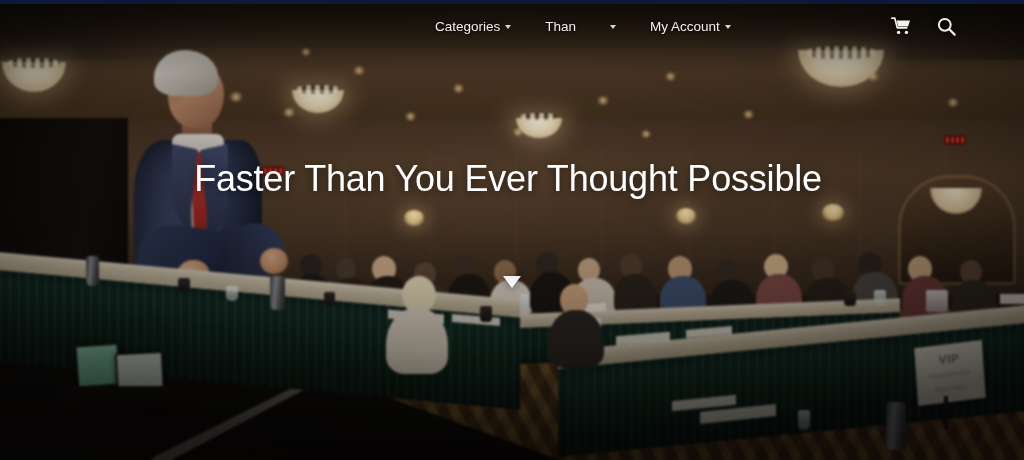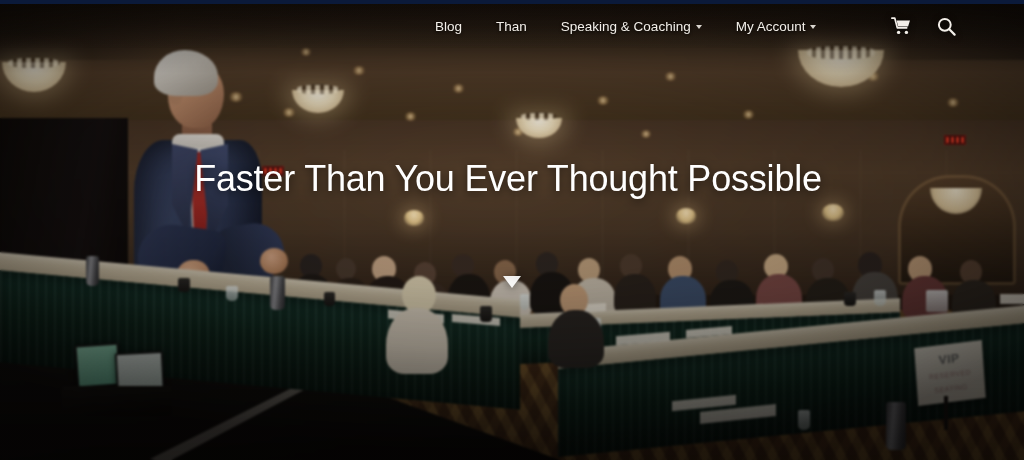--- a/index.html
+++ b/index.html
@@ -705,27 +705,27 @@
   </div>
 
   <div class="topstrip"></div>
 
   <div class="navbar">
     <div class="nav-overlay"></div>
 
 
     <nav class="nav-menu">
       <a class="nav-item" href="#">
-        <span>Blog</span>
+        <span>Categories</span>
+        <span class="caret"></span>
       </a>
       <a class="nav-item" href="#">
         <span>Than</span>
       </a>
       <a class="nav-item" href="#">
-        <span>Speaking &amp; Coaching</span>
         <span class="caret"></span>
       </a>
       <a class="nav-item" href="#">
         <span>My Account</span>
         <span class="caret"></span>
       </a>
     </nav>
 
     <div class="nav-icons">
       <a class="nav-icon" href="#" title="Cart">

